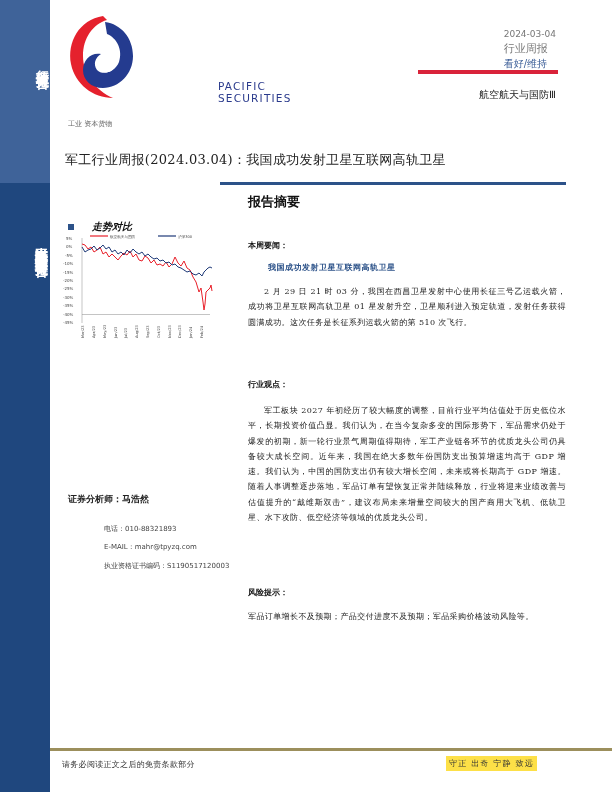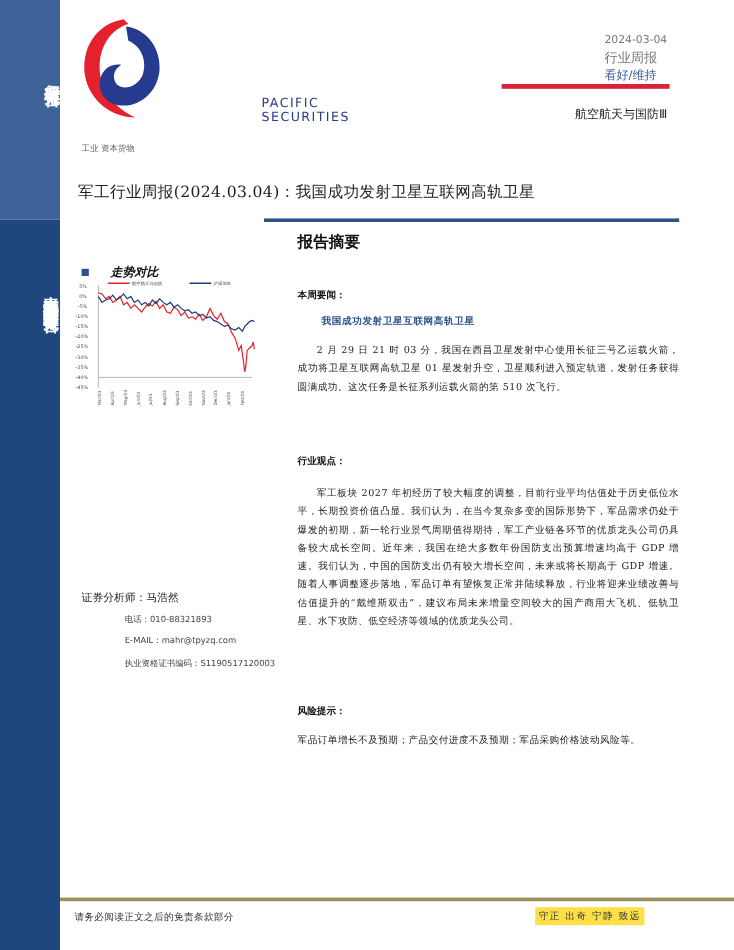--- a/index.html
+++ b/index.html
@@ -27,21 +27,21 @@
   .title { position:absolute; left:65px; top:151px; font-size:13px; color:#222; letter-spacing:0.3px; }
 
   .blue-rule { position:absolute; left:220px; top:182px; width:346px; height:3px; background:#2c5289; }
 
   .chart-heading { position:absolute; left:68px; top:220px; display:flex; align-items:center; }
   .sq { width:6px; height:6px; background:#2c5289; margin-right:18px; }
   .chart-heading span.t { font-weight:bold; font-size:10px; color:#111; font-style:italic; }
   .chart { position:absolute; left:62px; top:230px; width:160px; height:112px; }
 
   .analyst { position:absolute; left:68px; top:493px; font-size:8px; color:#222; line-height:13.5px; }
-  .analyst .name { font-weight:normal; font-size:9px; margin-bottom:3px; }
+  .analyst .name { font-weight:bold; font-size:9px; margin-bottom:16px; }
   .analyst .row { font-family:"DejaVu Sans", sans-serif; font-size:7px; color:#444; margin-bottom:5px;margin-left:36px; }
 
   .summary-title { position:absolute; left:248px; top:193px; font-weight:bold; font-size:13px; color:#111; }
   .sec-label { position:absolute; left:248px; font-weight:bold; font-size:8px; color:#111; }
   .news-headline { position:absolute; left:268px; top:262px; font-weight:bold; font-size:8px; color:#2c5289; letter-spacing:0.5px; }
   .para { position:absolute; left:248px; width:318px; font-size:8px; line-height:15.3px; color:#222; text-align:justify; text-indent:2em; letter-spacing:0.4px; }
   .para.noindent { text-indent:0; }
 
   .footer-line { position:absolute; left:50px; top:748px; width:562px; height:3px; background:#9c8f5c; }
   .footer-left { position:absolute; left:62px; top:759px; font-size:8px; color:#333; letter-spacing:0.3px; }

